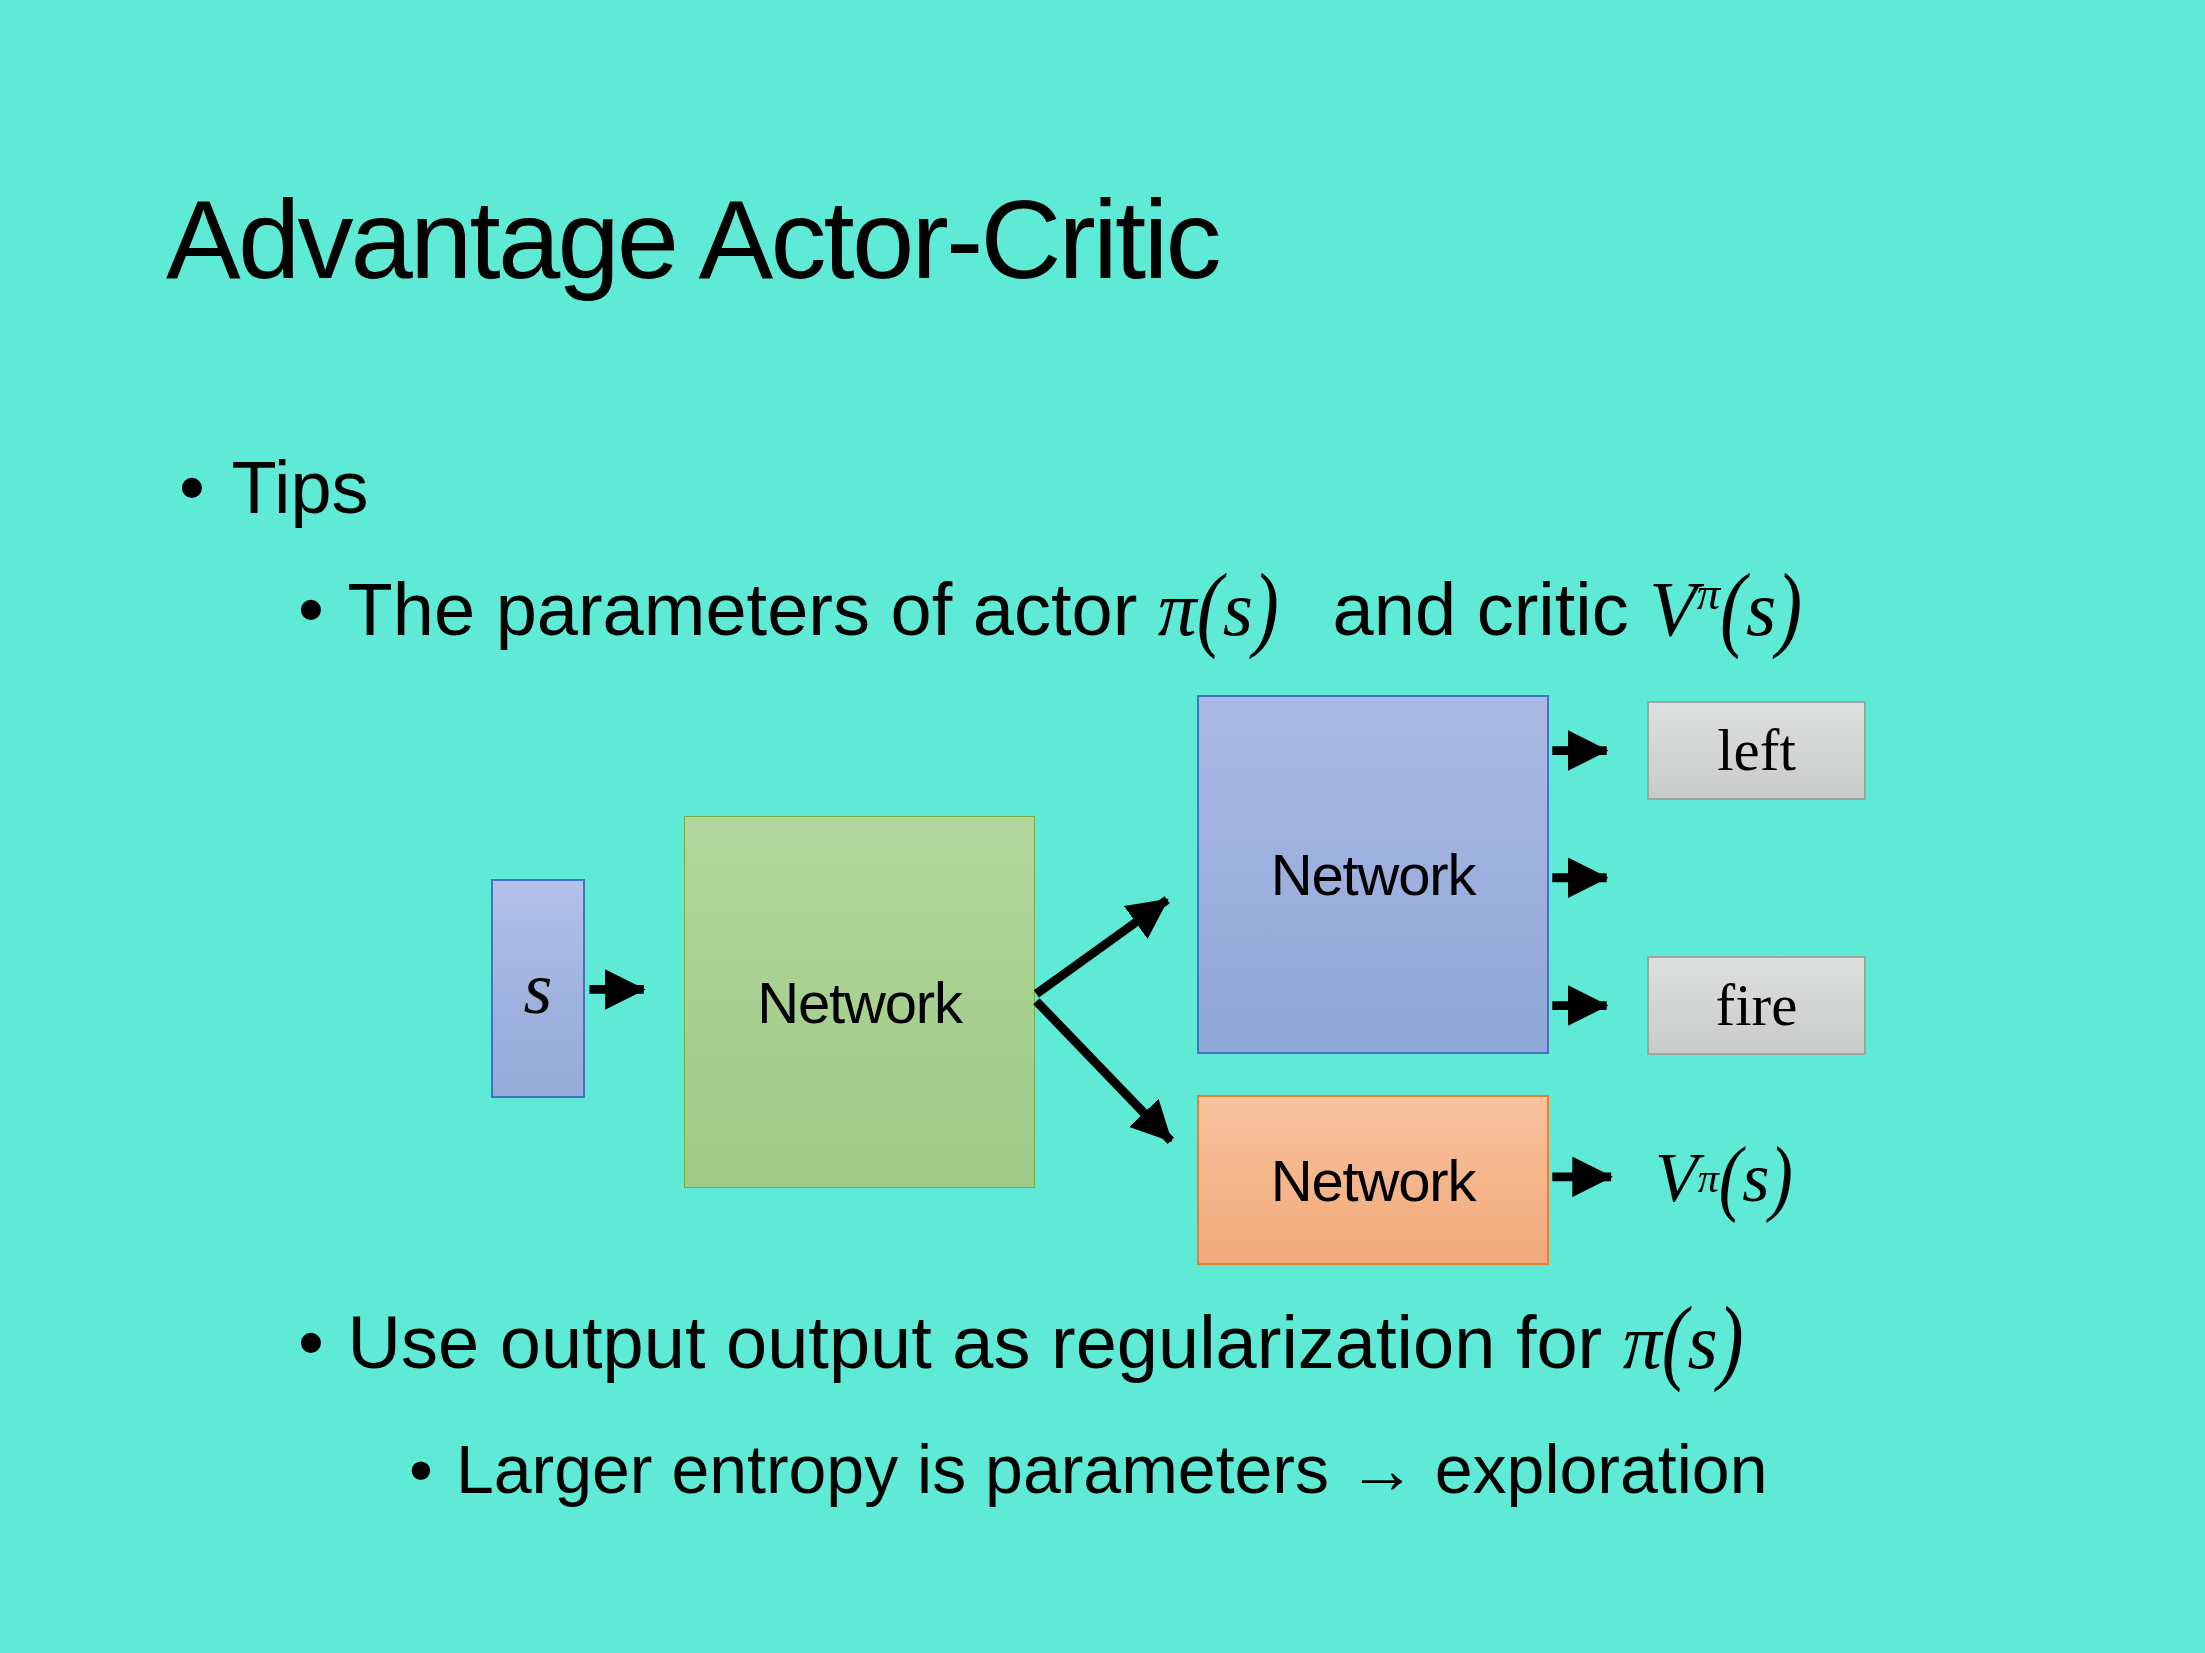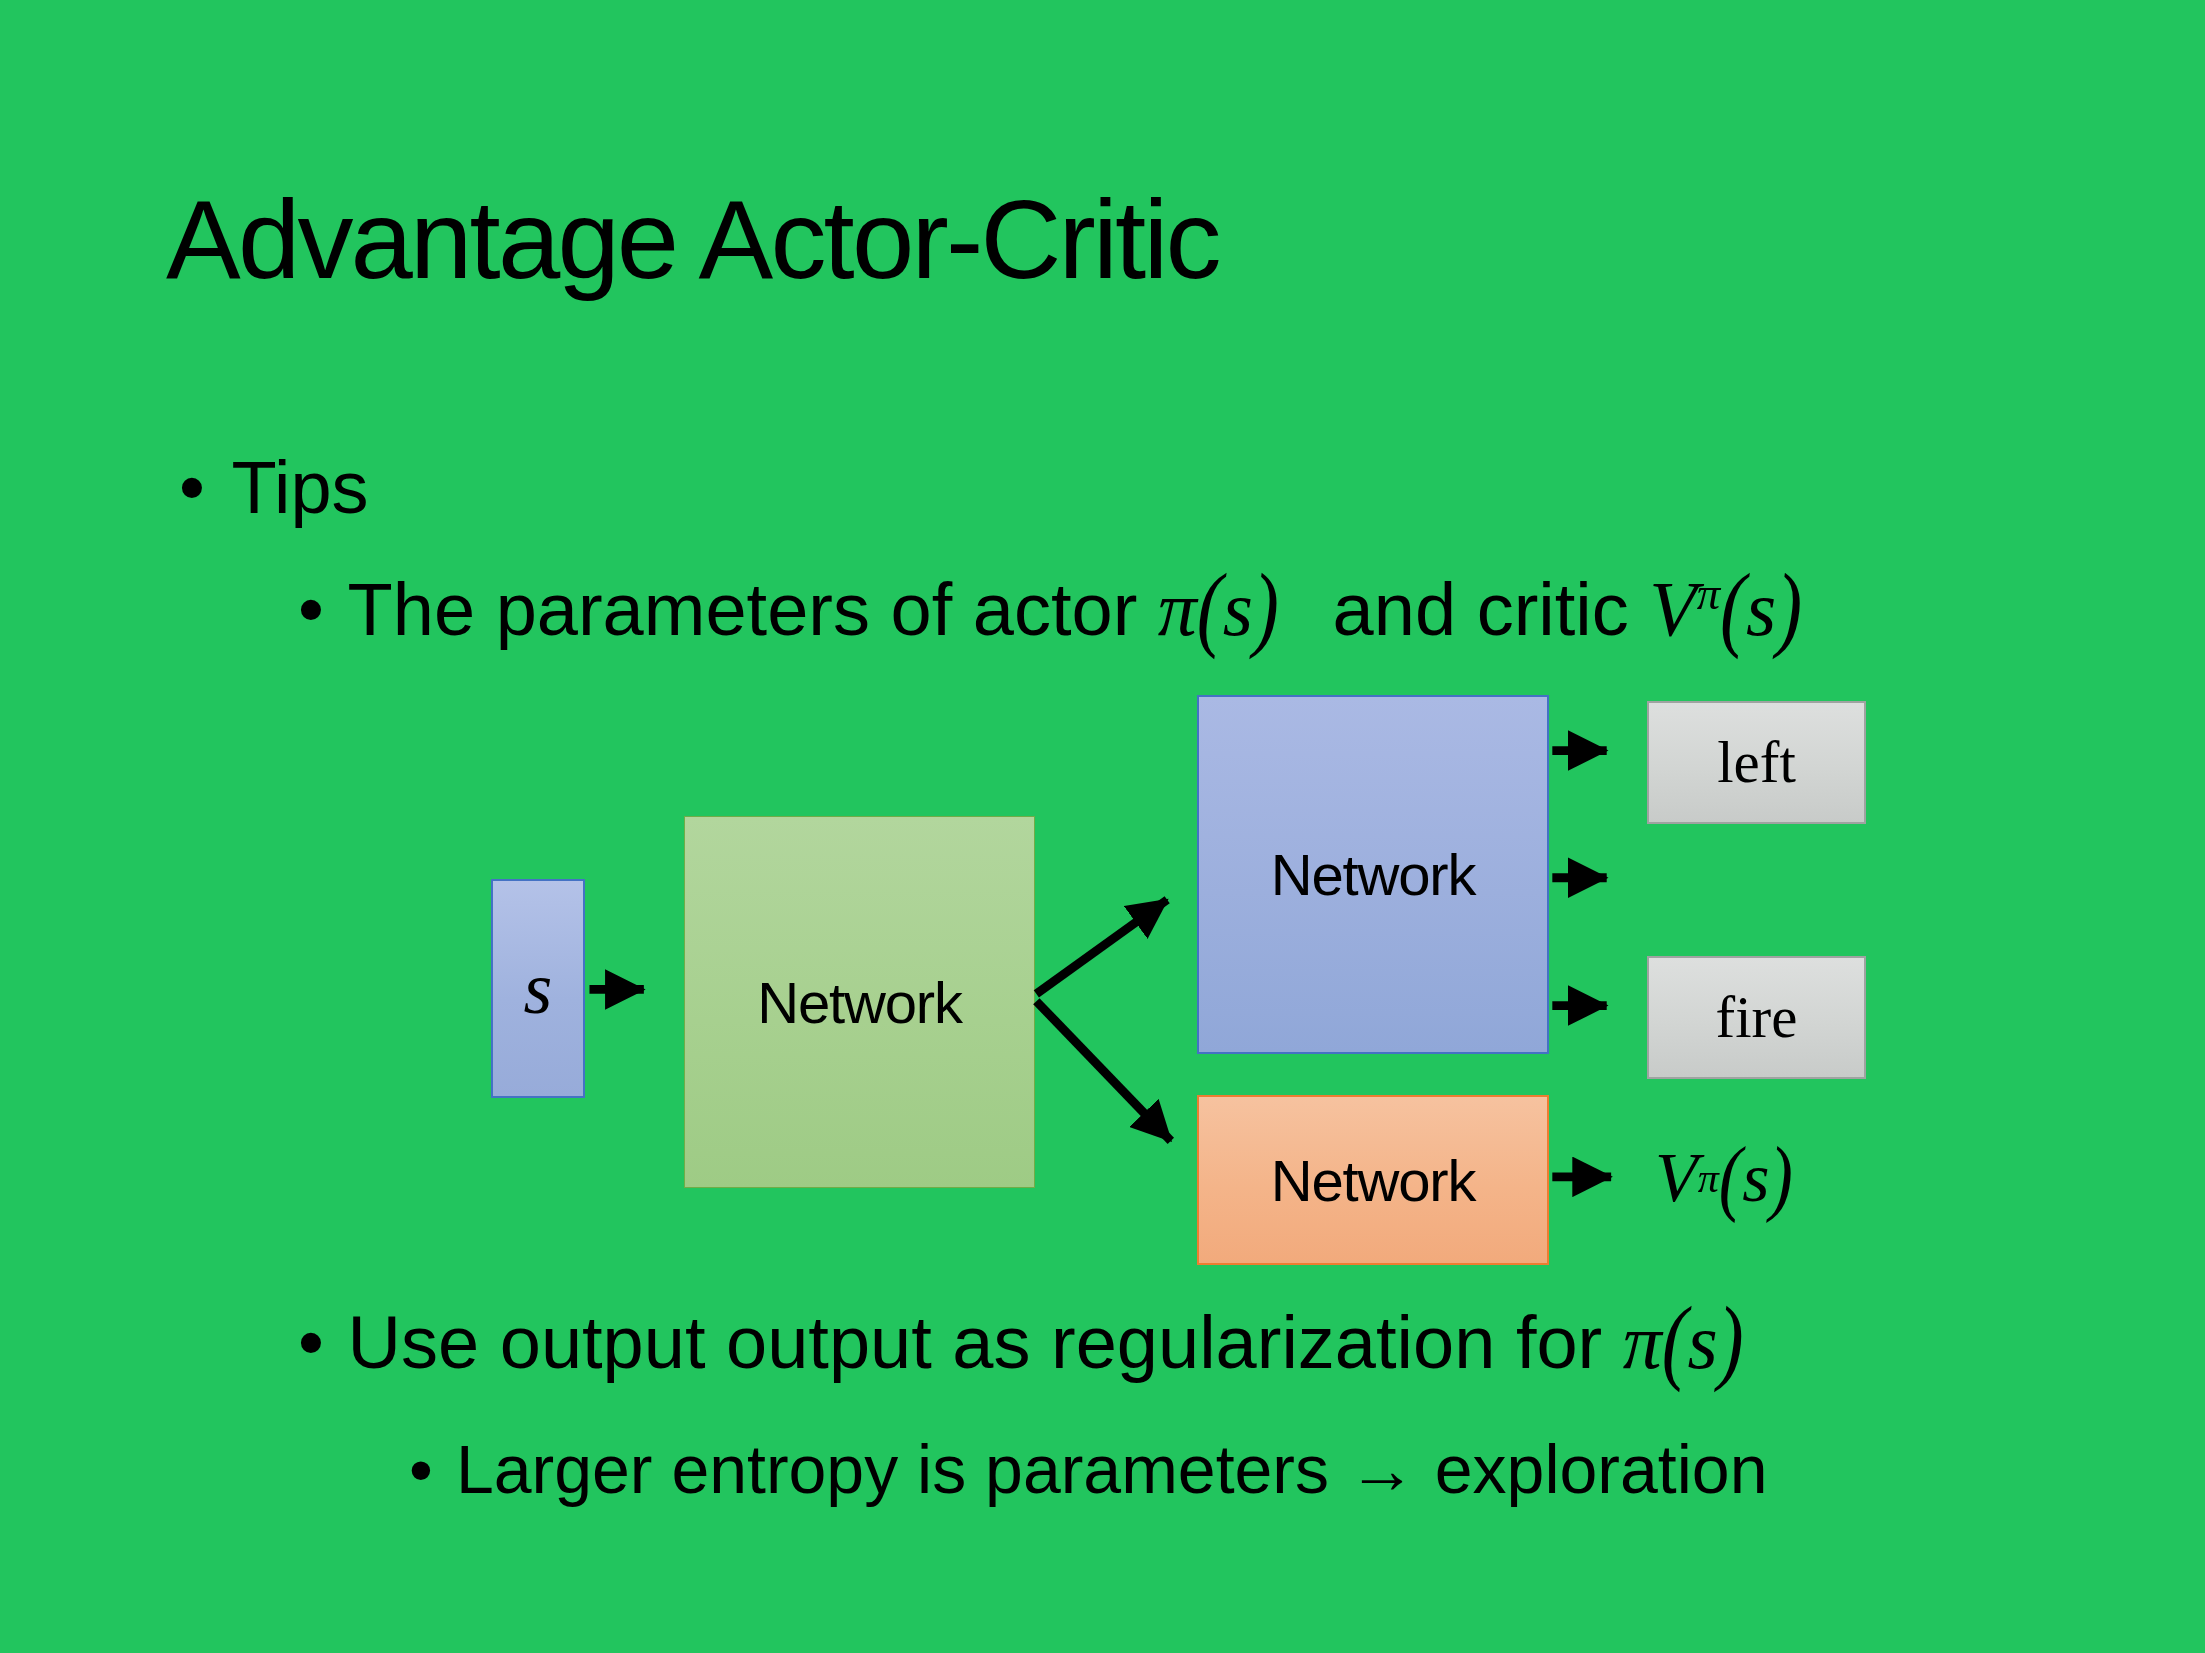--- a/index.html
+++ b/index.html
@@ -1,19 +1,19 @@
 <!DOCTYPE html>
 <html style="font-size:11.8px"><head>
 <meta charset="utf-8">
 <style>
   html,body { margin:0; padding:0; background:#ffffff; }
   .slide {
     position:relative;
     width:2205px; height:1654px;
-    background:#22c55e;
+    background:#5eead4;
     color:#000000;
     font-family:"Liberation Sans", sans-serif;
     overflow:hidden;
   }
 
   
   .title {
     position:absolute; left:166px; top:176px;
     font-size:112px; letter-spacing:-0.025em;
     line-height:1.15; white-space:nowrap;
@@ -58,21 +58,21 @@
     left:1197px; top:695px; width:352px; height:359px;
     background:linear-gradient(180deg,#aab9e4 0%, #9cafdd 55%, #90a7d8 100%);
     border:2.2px solid #4472C4;
   }
   .box-critic {
     left:1197px; top:1095px; width:352px; height:170px;
     background:linear-gradient(180deg,#f6c29f 0%, #f4b489 55%, #f2aa7c 100%);
     border:2.2px solid #ED7D31;
   }
   .box-action {
-    left:1647px; width:219px; height:123px;
+    left:1647px; width:219px; height:99px;
     background:linear-gradient(180deg,#dddfde 0%, #d2d5d3 55%, #c8cbc9 100%);
     border:2.2px solid #9fa3a1;
   }
   .box-action-left  { top:701px;  }
   .box-action-right { top:828px; }
   .box-action-fire  { top:956px; }
 
   .net-label { font-size:58px; letter-spacing:-0.02em; }
   .input-label {
     font-family:"Liberation Serif", serif; font-style:italic;

